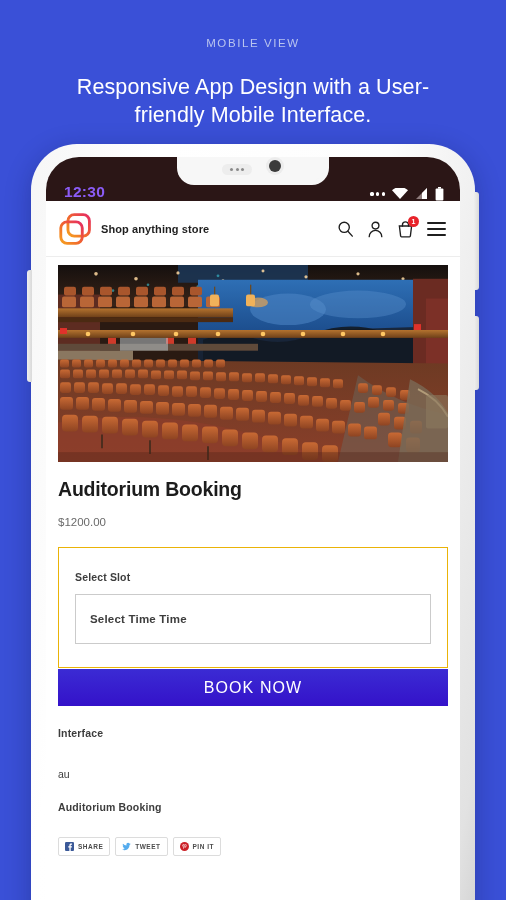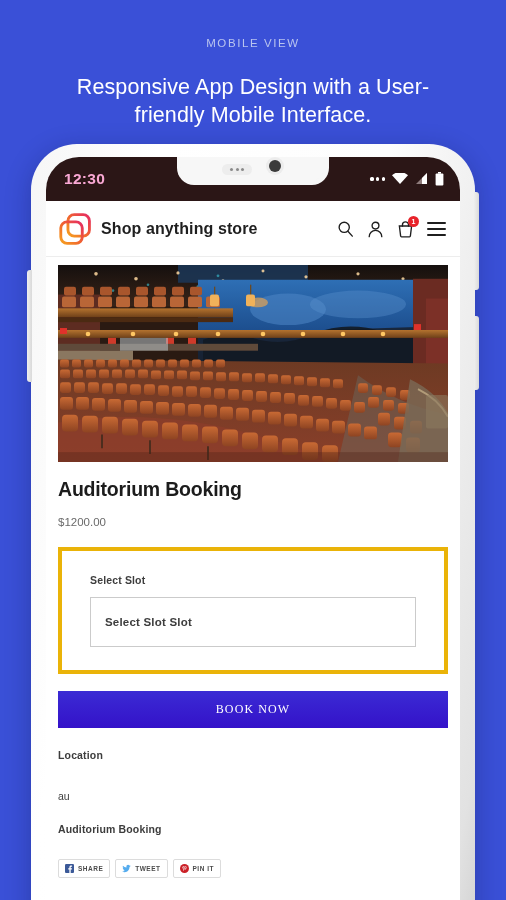--- a/index.html
+++ b/index.html
@@ -46,21 +46,21 @@
 
   
   .screen {
     position: absolute; left: 15px; top: 13px; right: 15px; bottom: 0;
     background: #ffffff; border-radius: 33px 33px 0 0; overflow: hidden;
   }
 
   
   .statusbar {
     position: relative; height: 44px; background: #2b1616;
-    display: flex; align-items: center; color:#f9a8d4;
+    display: flex; align-items: flex-end; color:#8b5cf6;
   }
   .sb-time { font-size: 15.5px; font-weight: 700; margin-left: 18px; letter-spacing: .3px; }
   .sb-right { margin-left: auto; margin-right: 16px; display:flex; align-items:center; gap:7px; }
   .sb-dots { display:flex; gap:2.5px; }
   .sb-dots i { width:3.2px; height:3.2px; border-radius:50%; background:#fff; display:block; }
   .notch {
     position:absolute; left:50%; transform:translateX(-50%); top:-14px;
     width:148px; height:40px; background:#f7f7f7; border-radius:0 0 22px 22px;
     display:flex; align-items:flex-end; justify-content:center; gap:14px; padding-bottom:8px;
     box-shadow: -7px 7px 0 -5px #f7f7f7, 7px 7px 0 -5px #f7f7f7;
@@ -76,21 +76,21 @@
   }
   .camera::after { content:''; width:12px; height:12px; border-radius:50%; background:#3b3b3b; }
 
   
   .store-header {
     height: 56px; display:flex; align-items:center;
     padding: 0 14px 0 12px; border-bottom: 1px solid #ededed;
   }
   .logo-mark { width:36px; height:34px; flex:none; margin-right:7px; }
   .store-name {
-    font-size: 16px; font-weight: 600; color:#1f1f1f; letter-spacing:.1px;
+    font-size: 11px; font-weight: 600; color:#1f1f1f; letter-spacing:.1px;
   }
   .hdr-icons { margin-left:auto; display:flex; align-items:center; gap:13px; }
   .hdr-icons .ico { width:17px; height:18px; position:relative; display:block; color:#1f1f1f; }
   .cart-badge {
     position:absolute; top:-4px; right:-5px;
     width:11px; height:11px; border-radius:50%; background:#e8232a;
     color:#fff; font-size:7px; line-height:11px; text-align:center; font-weight:700;
   }
   .burger { width:19px; display:flex; flex-direction:column; gap:4px; }
   .burger i { height:2px; background:#1f1f1f; border-radius:1px; display:block; }
@@ -104,35 +104,35 @@
   .hero svg { display:block; width:100%; height:100%; }
 
   
   .content { padding: 0 12px; }
   .prod-title {
     margin-top:16px; font-size:19.5px; font-weight:700; color:#1c1c1c; letter-spacing:-.2px;
   }
   .prod-price { margin-top:15px; font-size:11.5px; color:#6a6a6a; font-weight:400; }
 
   .slot-card {
-    margin-top:19px; border:4px solid #eab308; padding:23px 28px 23px;
+    margin-top:19px; border:1px solid #eab308; padding:23px 16px 23px;
   }
   .slot-label { font-size:10.5px; font-weight:700; color:#3d3d3d; letter-spacing:.15px; }
   .slot-select {
     margin-top:11px; border:1px solid #cbcbcb; height:50px;
     display:flex; align-items:center; padding-left:14px;
     font-size:11.5px; font-weight:700; color:#3d3d3d; letter-spacing:.2px;
     background:#fff;
   }
 
   .book-btn {
-    margin-top:17px; width:100%; height:37px; border:none;
+    margin-top:1px; width:100%; height:37px; border:none;
     background: linear-gradient(180deg,#3b2bd4 0%,#3412c9 100%);
-    color:#fff; font-size:12px; letter-spacing:1.1px; font-weight:400;
-    font-family:Liberation Serif, serif; cursor:pointer;
+    color:#fff; font-size:16px; letter-spacing:1.1px; font-weight:400;
+    font-family:Liberation Sans, sans-serif; cursor:pointer;
     display:flex; align-items:center; justify-content:center;
   }
 
   .meta { padding: 0 12px; margin-top:21px; }
   .meta-label { font-size:10.5px; font-weight:700; color:#3d3d3d; letter-spacing:.15px; }
   .meta-value { font-size:10.5px; color:#3d3d3d; margin-top:29px; font-weight:400; }
   .meta-sub { font-size:10.5px; font-weight:700; color:#3d3d3d; margin-top:21px; letter-spacing:.15px; }
 
   .share-row { display:flex; gap:5px; margin-top:24px; padding: 0 12px; }
   .share-btn {
@@ -490,28 +490,28 @@
         </svg>
       </div>
     </div>
 
     <div class="content">
       <div class="prod-title">Auditorium Booking</div>
       <div class="prod-price">$1200.00</div>
 
       <div class="slot-card">
         <div class="slot-label">Select Slot</div>
-        <div class="slot-select" placeholder="Select Time Slot">Select Slot Slot</div>
+        <div class="slot-select" placeholder="Select Time Slot">Select Time Time</div>
       </div>
 
       <button class="book-btn">BOOK NOW</button>
     </div>
 
     <div class="meta">
-      <div class="meta-label">Location</div>
+      <div class="meta-label">Interface</div>
       <div class="meta-value">au</div>
       <div class="meta-sub">Auditorium Booking</div>
     </div>
 
     <div class="share-row">
       <button class="share-btn">
         <svg class="sg" viewBox="0 0 12 12">
           <rect width="12" height="12" rx="1.5" fill="#3b5998"></rect>
           <path d="M7.6 12V7.4h1.5l.23-1.8H7.6v-1.1c0-.5.15-.85.88-.85h.93V2.06C9.25 2.03 8.7 2 8.06 2 6.73 2 5.82 2.82 5.82 4.32v1.28H4.3v1.8h1.52V12z" fill="#fff"></path>
         </svg>

